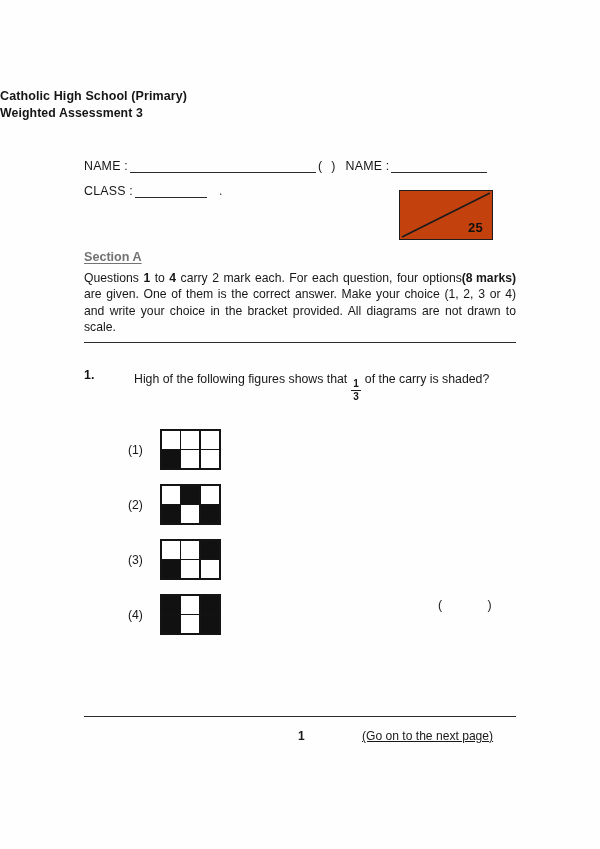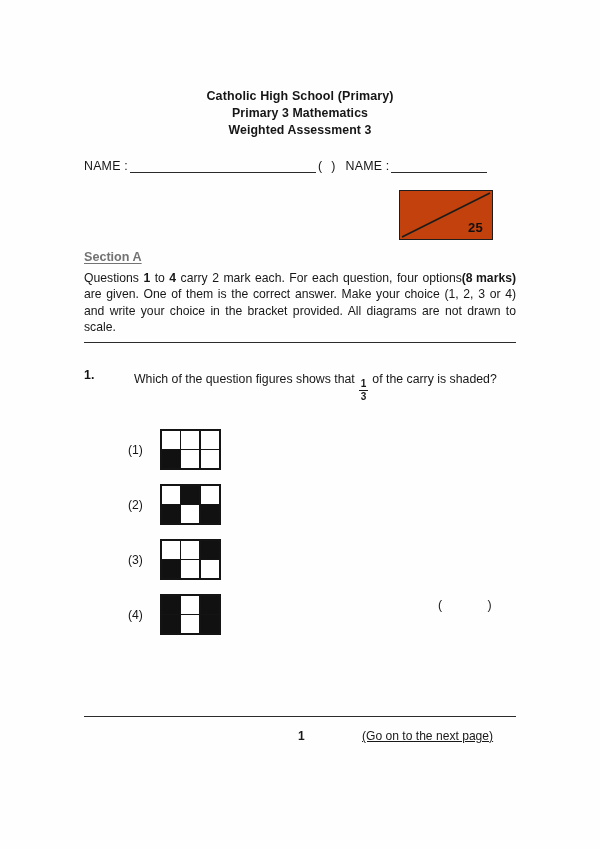--- a/index.html
+++ b/index.html
@@ -21,21 +21,20 @@
     inset: 0;
     background: #fefefe;
   }
 
   
   .header {
     position: absolute;
     top: 88px;
     left: 0;
     width: 600px;
-    text-align: center;
   }
   .header-line {
     font-weight: bold;
     font-size: 12.5px;
     line-height: 17px;
     letter-spacing: 0.1px;
     color: #161616;
   }
   .header-line.l2 { font-size: 12.3px; }
   .header-line.l3 { font-size: 12.3px; }
@@ -253,37 +252,41 @@
     text-decoration: underline;
   }
 </style>
 </head>
 <body>
 
 <div class="page">
 
   <div class="header">
     <div class="header-line l1">Catholic High School (Primary)</div>
-    <div class="header-line l2">Primary 3 Mathematics</div>
     <div class="header-line l3">Weighted Assessment 3</div>
   </div>
 
   <div class="form">
 
     <div class="form-row">
       <span class="fld-label">NAME :</span>
       <span class="rule rule-name"></span>
       <span class="paren">(</span>
       <span class="gap-sm"></span>
       <span class="paren">)</span>
       <span style="width:10px"></span>
       <span class="fld-label">NAME :</span>
       <span class="rule rule-date"></span>
     </div>
 
+    <div class="form-row row-class">
+      <span class="fld-label">CLASS :</span>
+      <span class="rule rule-class"></span>
+      <span class="class-dot">.</span>
+    </div>
 
 
   </div>
 
   <div class="marks-box">
     <svg viewBox="0 0 92 48" preserveAspectRatio="none">
       <line x1="2" y1="46" x2="90" y2="2" stroke="#1d1d1d" stroke-width="1.6"></line>
     </svg>
     <span class="marks-value">25</span>
   </div>
@@ -292,21 +295,21 @@
 
   <div class="instructions">
     <span class="marks-note">(8 marks)</span><span>Questions </span><b>1</b><span> to </span><b>4</b><span> carry 2 mark each. For each question, four options are given. One of them is the correct answer. Make your choice (1, 2, 3 or 4) and write your choice in the bracket provided. All diagrams are not drawn to scale.</span>
   </div>
 
   <div class="hr-main"></div>
 
   <div class="q-number">1.</div>
 
   <div class="q-text">
-    <span>Which of the question figures shows that</span><span class="frac">
+    <span>High of the following figures shows that</span><span class="frac">
         <span class="num">1</span>
         <span class="den">3</span>
       </span><span>of the carry is shaded?</span>
   </div>
 
   <div class="options">
       <div class="option">
         <span class="opt-label">(1)</span>
         <div class="grid-fig" style="grid-template-columns: repeat(3, 18px); grid-template-rows: repeat(2, 18px);">
           <div class="cell"></div>

